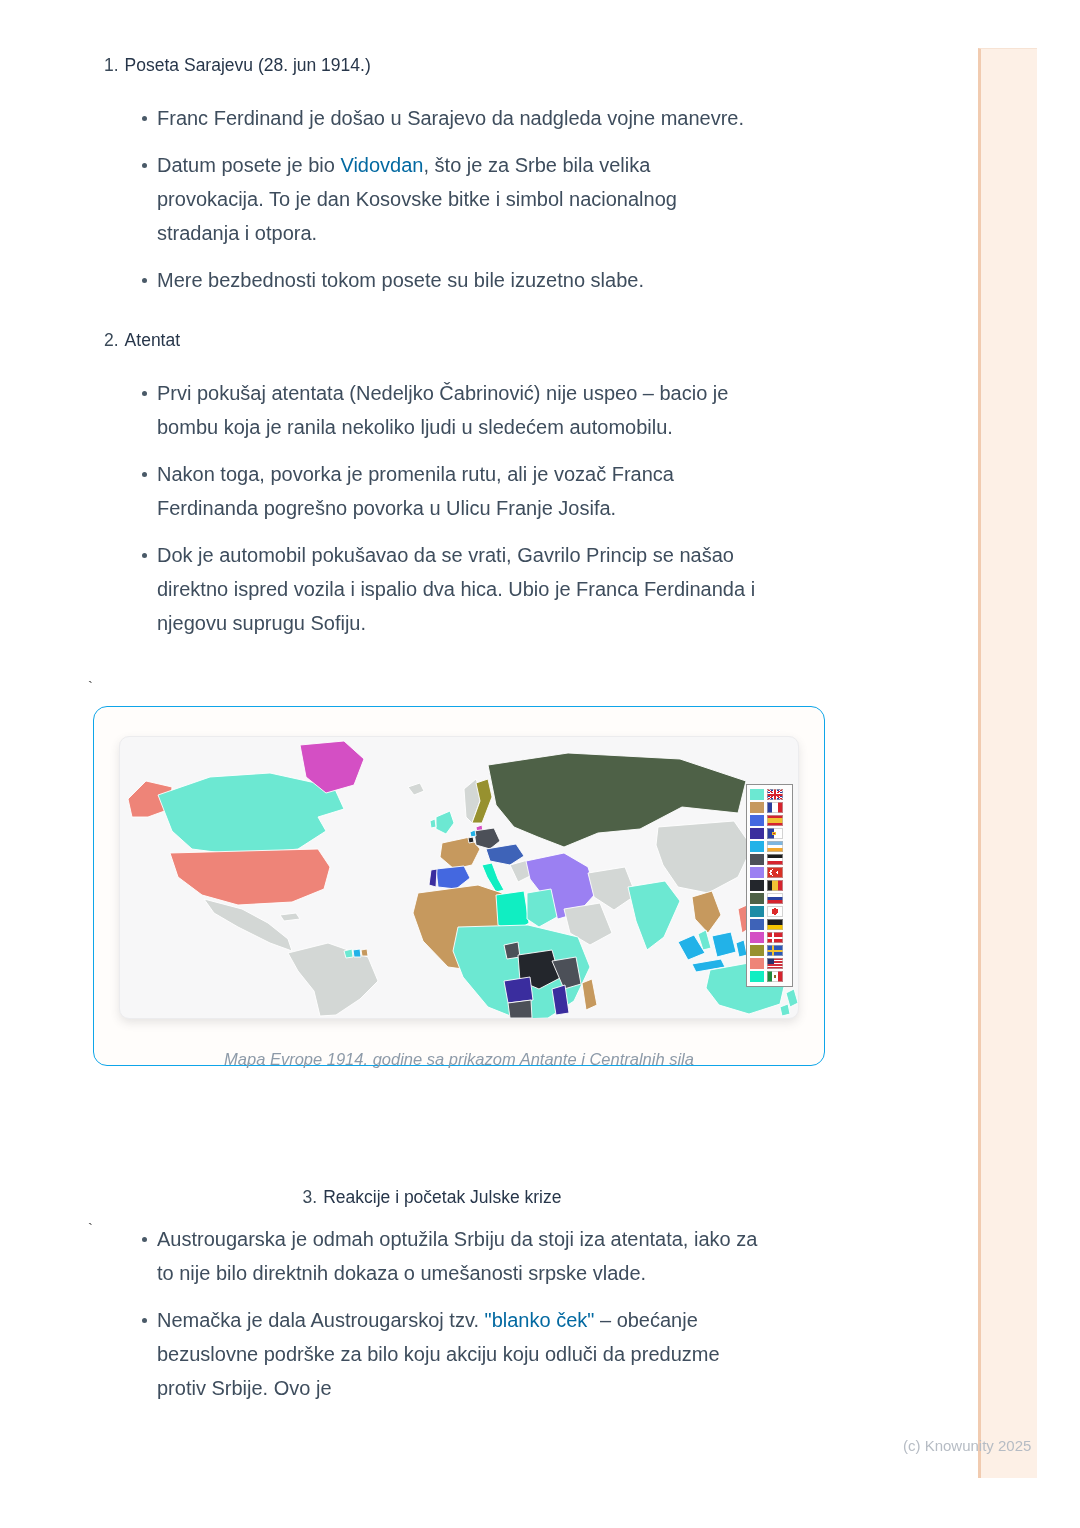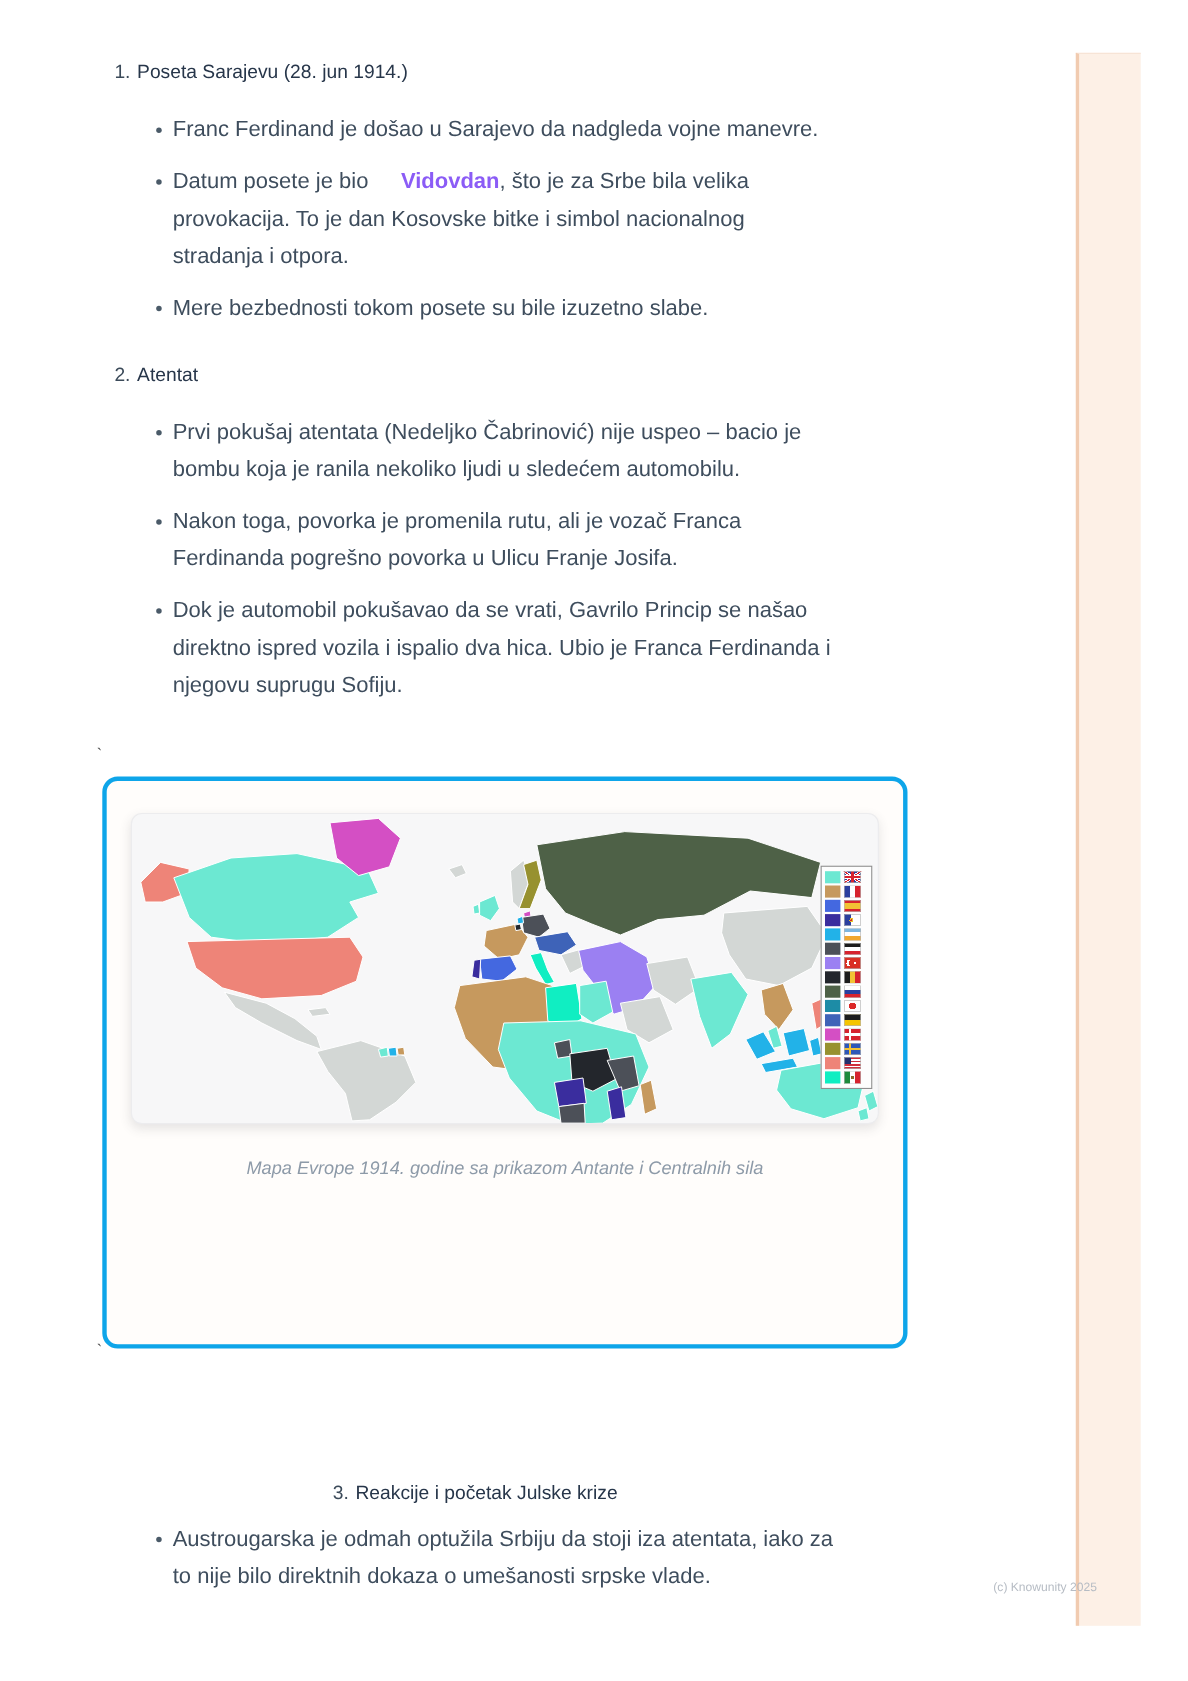--- a/index.html
+++ b/index.html
@@ -19,27 +19,27 @@
   .sec-title { font-weight:400; }
   ul.bullets { list-style:none; margin:0 0 30px 0; }
   ul.bullets li {
     position:relative; padding-left:53px; margin-bottom:13px;
     font-size:20px; line-height:34px; max-width:730px;
   }
   ul.bullets li::before {
     content:""; position:absolute; left:38px; top:15px;
     width:5px; height:5px; border-radius:50%; background:#4a5a68;
   }
-  .b { font-weight:700; color:#8b5cf6;margin-left:24px; }
+  .b { font-weight:400; color:#0369a1; }
   .stray { position:absolute; font-size:15px; color:#454545; }
   .stray1 { left:88px; top:678px; }
   .stray2 { left:88px; top:1220px; }
   .figure-panel {
-    position:relative; margin:66px 0 0 -11px; width:732px; height:520px;
-    background:#fffdfb; border:4px solid #0ea5e9; border-radius:14px;
+    position:relative; margin:66px 0 0 -11px; width:732px; height:360px;
+    background:#fffdfb; border:1px solid #0ea5e9; border-radius:14px;
     padding-top:29px;
   }
   .map-card {
     position:relative; width:680px; height:283px; margin:0 auto;
     background:#f7f7f8; border:1px solid #ececee; border-radius:10px;
     box-shadow:0 4px 10px rgba(60,60,70,0.13);
     overflow:hidden;
   }
   .map-card svg.world { position:absolute; left:0; top:0; }
   .legend {
@@ -51,21 +51,21 @@
   .legend-swatch { width:14px; height:11px; flex:0 0 14px; }
   .legend-row svg { display:block; }
   .figure-caption {
     margin-top:31px; text-align:center; font-style:italic;
     font-size:16.5px; color:#8d9aa8;
   }
   .content-bottom { position:relative; padding:118px 0 60px 104px; width:760px; }
   .content-bottom .sec-head { margin-bottom:12px;text-align:center; }
   .watermark {
     position:absolute; left:903px; top:1437px;
-    font-size:11px; color:#b6bcc4; white-space:nowrap;
+    font-size:15px; color:#b6bcc4; white-space:nowrap;
   }
 </style>
 </head>
 <body>
 
 <div class="stripe"></div>
 
 <div class="content" id="sections-top">
     <div class="sec-head"><span class="sec-num">1.</span><span class="sec-title">Poseta Sarajevu (28. jun 1914.)</span></div>
     <ul class="bullets">
@@ -325,16 +325,17 @@
     <p class="figure-caption">Mapa Evrope 1914. godine sa prikazom Antante i Centralnih sila</p>
   </div>
 </div>
 
 <span class="stray stray2">`</span>
 
 <div class="content-bottom" id="sections-bottom">
     <div class="sec-head"><span class="sec-num">3.</span><span class="sec-title">Reakcije i početak Julske krize</span></div>
     <ul class="bullets">
       <li><span>Austrougarska je odmah optužila Srbiju da stoji iza atentata, iako za to nije bilo direktnih dokaza o umešanosti srpske vlade.</span></li>
+      <li><span>Nemačka je dala Austrougarskoj tzv. </span><span class="b">"blanko ček"</span><span> –  obećanje bezuslovne podrške za bilo koju akciju koju odluči da preduzme protiv Srbije. Ovo je</span></li>
     </ul>
   </div>
 
 <div class="watermark">(c) Knowunity 2025</div>
 
 </body></html>

